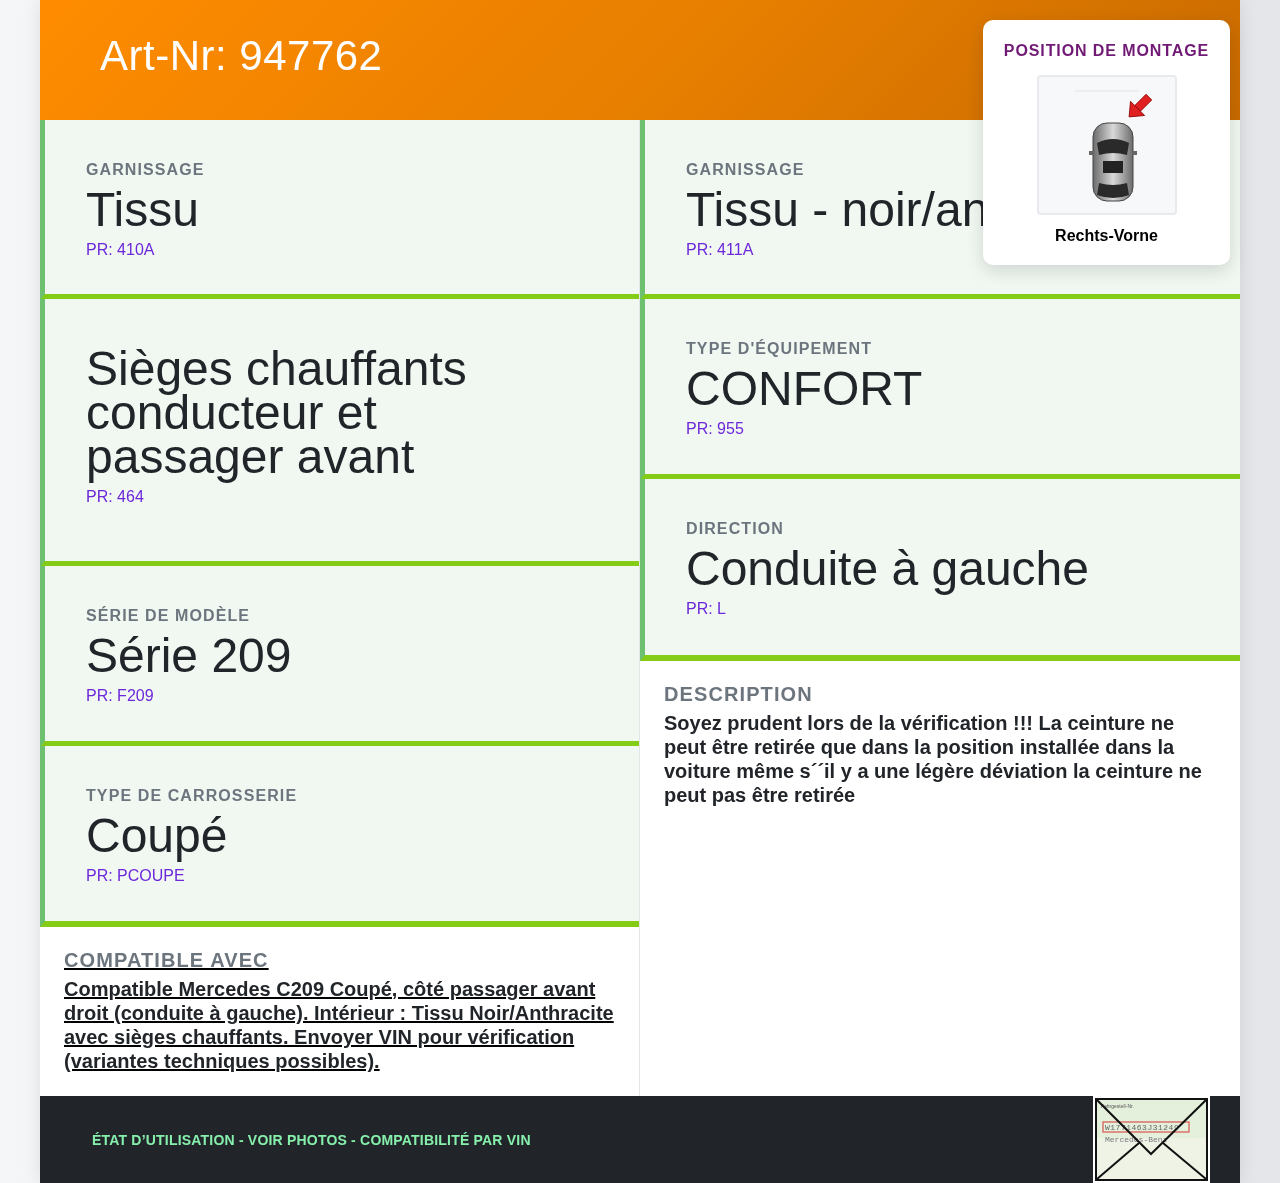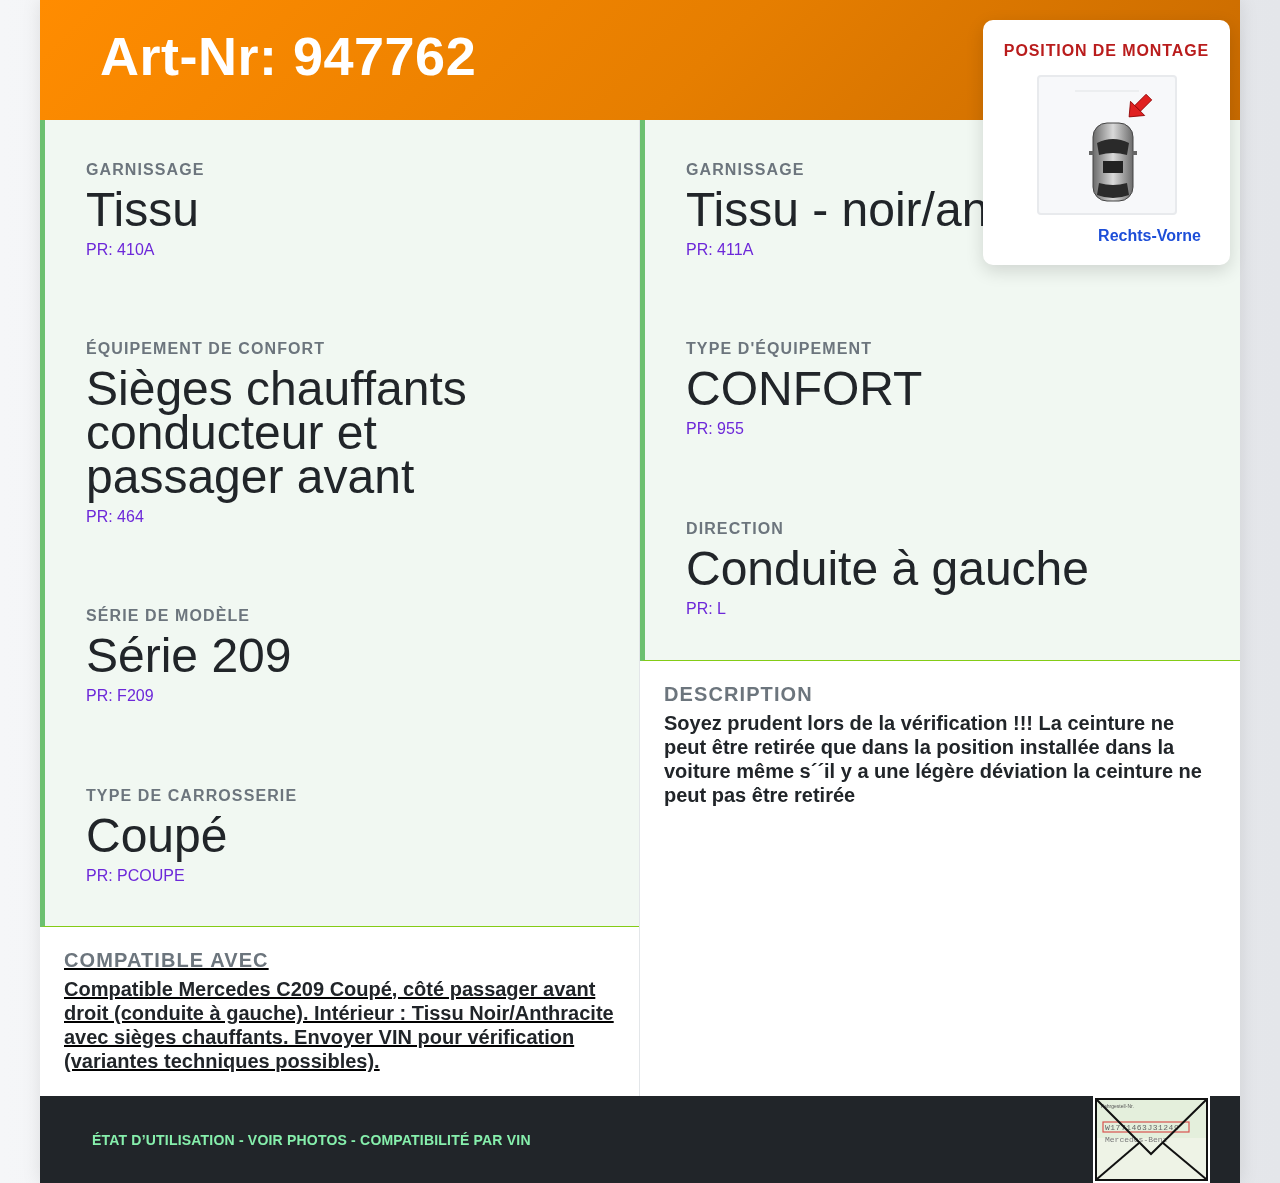--- a/index.html
+++ b/index.html
@@ -13,34 +13,34 @@
       position: absolute; left: 40px; top: 0; width: 1200px; height: 1183px;
       background: #ffffff;
       box-shadow: 0 0 18px rgba(0,0,0,0.10);
     }
     .header {
       position: absolute; left: 0; top: 0; width: 1200px; height: 120px;
       background: linear-gradient(135deg, #ff8c00 0%, #e67e00 55%, #c96b00 100%);
     }
     .header-title {
       position: absolute; left: 60px; top: 26px;
-      color: #ffffff; font-size: 54px; font-weight: 700; letter-spacing: 0.5px;
+      color: #ffffff; font-size: 42px; font-weight: 400; letter-spacing: 0.5px;
       line-height: 60px;
     }
     .col { position: absolute; top: 120px; }
     .col-left { left: 0; width: 599px; }
     .col-right { left: 600px; width: 600px; }
     .divider {
       position: absolute; left: 599px; top: 120px; width: 1px; height: 976px; background: #e3e6e9;
     }
     .card {
       position: absolute; left: 0; width: 100%;
       background: #f1f8f2;
       border-left: 5px solid #6cc070;
-      border-bottom: 1px solid #84cc16;
+      border-bottom: 6px solid #84cc16;
       padding: 40px 0 0 41px;
     }
     .card-label {
       font-size: 16px; font-weight: 700; color: #6c757d;
       letter-spacing: 1.1px; line-height: 20px;
     }
     .card-value {
       font-size: 48px; font-weight: 400; color: #212529;
       line-height: 44px; margin-top: 8px; padding-right: 40px;
       white-space: normal;
@@ -73,48 +73,47 @@
       overflow: hidden;
     }
     .mount-card {
       position: absolute; left: 983px; top: 20px; width: 247px; height: 245px;
       background: #ffffff; border-radius: 10px;
       box-shadow: 0 6px 18px rgba(0,0,0,0.14);
       text-align: center;
     }
     .mount-title {
       position: absolute; left: 0; top: 21px; width: 100%;
-      color: #b91c1c; font-size: 16px; font-weight: 700; letter-spacing: 0.9px; line-height: 20px;
+      color: #701a75; font-size: 16px; font-weight: 700; letter-spacing: 0.9px; line-height: 20px;
     }
     .mount-image {
       position: absolute; left: 54px; top: 55px; width: 140px; height: 140px;
       background: #f7f8fa; border: 2px solid #e8eaed; border-radius: 4px;
     }
     .mount-caption {
       position: absolute; left: 0; top: 206px; width: 100%;
-      color: #1d4ed8; font-size: 16px; font-weight: 700; line-height: 20px; margin-left: 43px;
+      color: #000000; font-size: 16px; font-weight: 700; line-height: 20px;
     }
   </style>
 </head>
 <body>
 
 <div class="page">
 
   <div class="header">
     <div class="header-title">Art-Nr: 947762</div>
   </div>
 
   <div class="col col-left">
     <div class="card" style="top:0; height:180px;">
       <div class="card-label">GARNISSAGE</div>
       <div class="card-value">Tissu</div>
       <div class="card-pr">PR: 410A</div>
     </div>
     <div class="card" style="top:179px; height:268px;">
-      <div class="card-label">ÉQUIPEMENT DE CONFORT</div>
       <div class="card-value" style="padding-right:90px;">Sièges chauffants conducteur et passager avant</div>
       <div class="card-pr">PR: 464</div>
     </div>
     <div class="card" style="top:446px; height:181px;">
       <div class="card-label">SÉRIE DE MODÈLE</div>
       <div class="card-value">Série 209</div>
       <div class="card-pr">PR: F209</div>
     </div>
     <div class="card" style="top:626px; height:181px;">
       <div class="card-label">TYPE DE CARROSSERIE</div>

